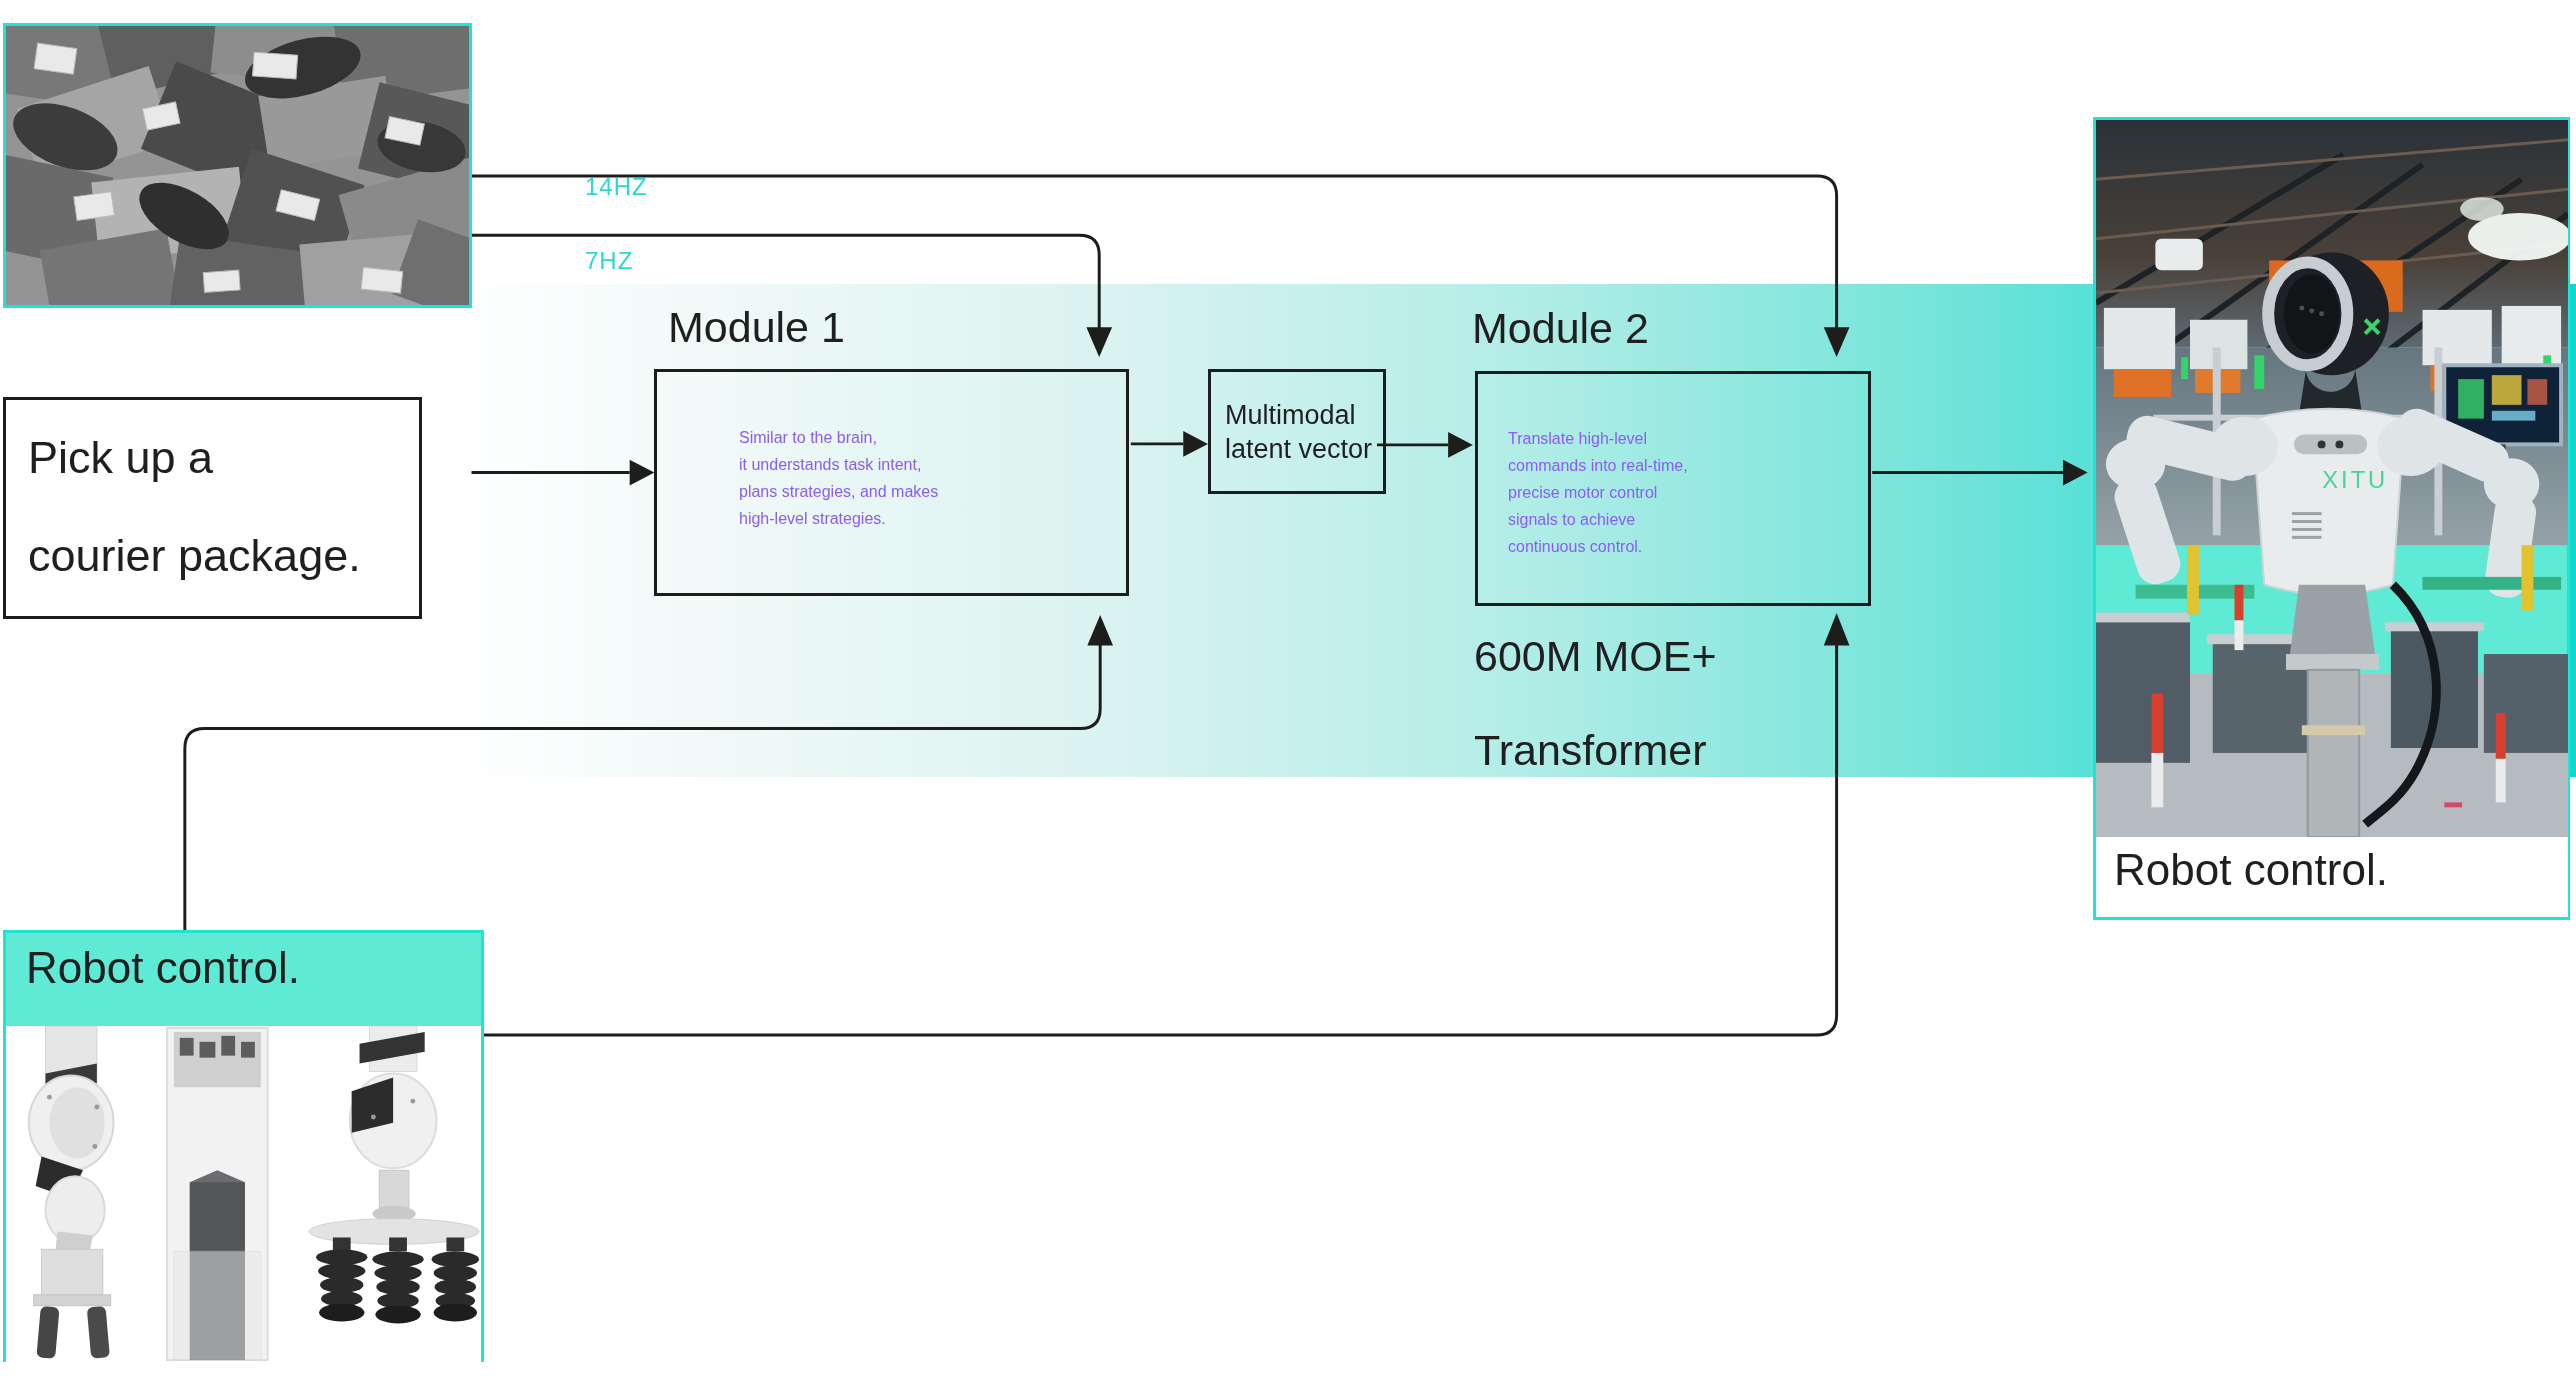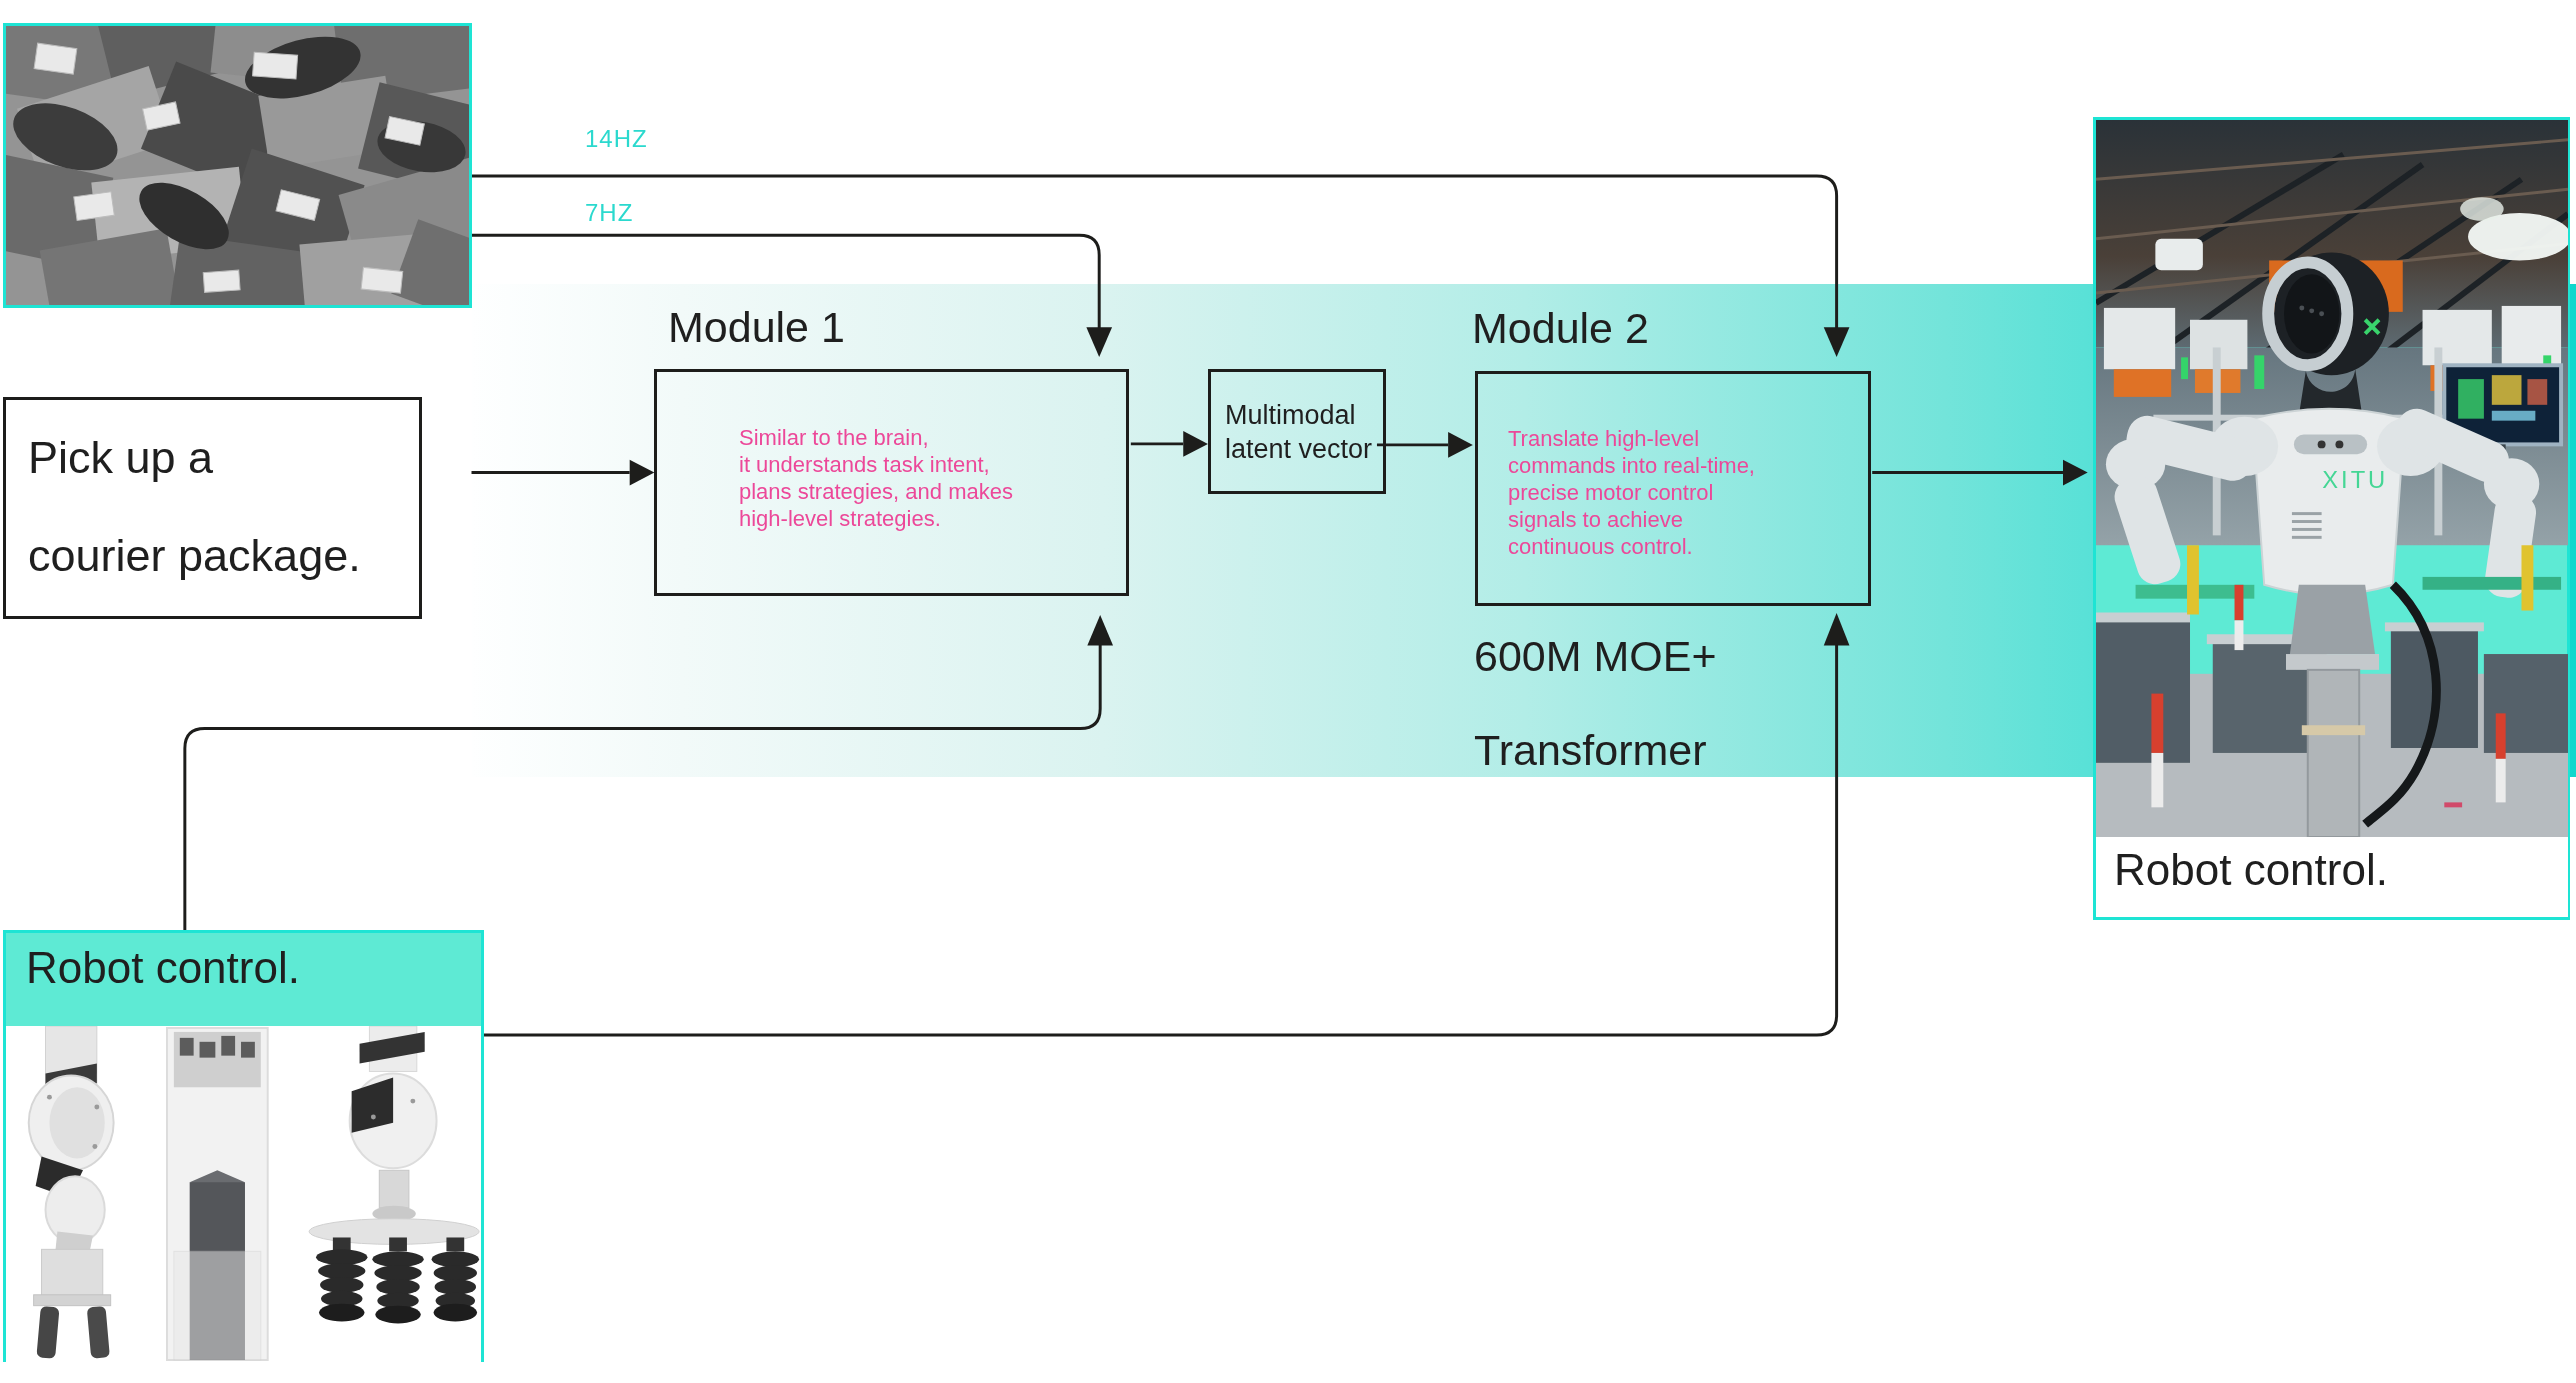--- a/index.html
+++ b/index.html
@@ -33,25 +33,25 @@
   #task-box{left:3px;top:397px;width:419px;height:222px;background:#ffffff;}
   #task-box .ln{position:absolute;left:22px;font-size:45px;}
   #task-box .l1{top:32px;} #task-box .l2{top:130px;}
   #m1-box{left:654px;top:369px;width:475px;height:227px;}
   #m2-box{left:1475px;top:371px;width:396px;height:235px;}
   #latent-box{left:1208px;top:369px;width:178px;height:125px;}
   #latent-box .ln{position:absolute;left:14px;font-size:27px;line-height:35px;}
   #latent-box .l1{top:26px;} #latent-box .l2{top:60px;}
   .mtitle{font-size:43px;color:#1f1f1f;}
   #m1-title{left:668px;top:303px;} #m2-title{left:1472px;top:304px;}
-  .mdesc{font-size:22px;line-height:27px;color:#ec4899;}
+  .mdesc{font-size:16px;line-height:27px;color:#8b5cf6;}
   #m1-desc{left:739px;top:424px;} #m2-desc{left:1508px;top:425px;}
   #m1-caption{left:656px;top:597px;font-size:44px;}
   #m2-caption{left:1474px;top:609px;font-size:43px;line-height:94px;white-space:pre-line;}
-  .rate{font-size:24px;color:#2bd9ce;letter-spacing:1px;}
+  .rate{font-size:24px;color:#2bd9ce;letter-spacing:1px;margin-top:48px;}
   #rate-top{left:585px;top:125px;} #rate-bottom{left:585px;top:199px;}
 </style>
 </head>
 <body>
 
 <div id="canvas">
 
   <div id="band" class="abs"></div>
 
   <svg id="connectors" class="abs" viewBox="0 0 2606 1400">

